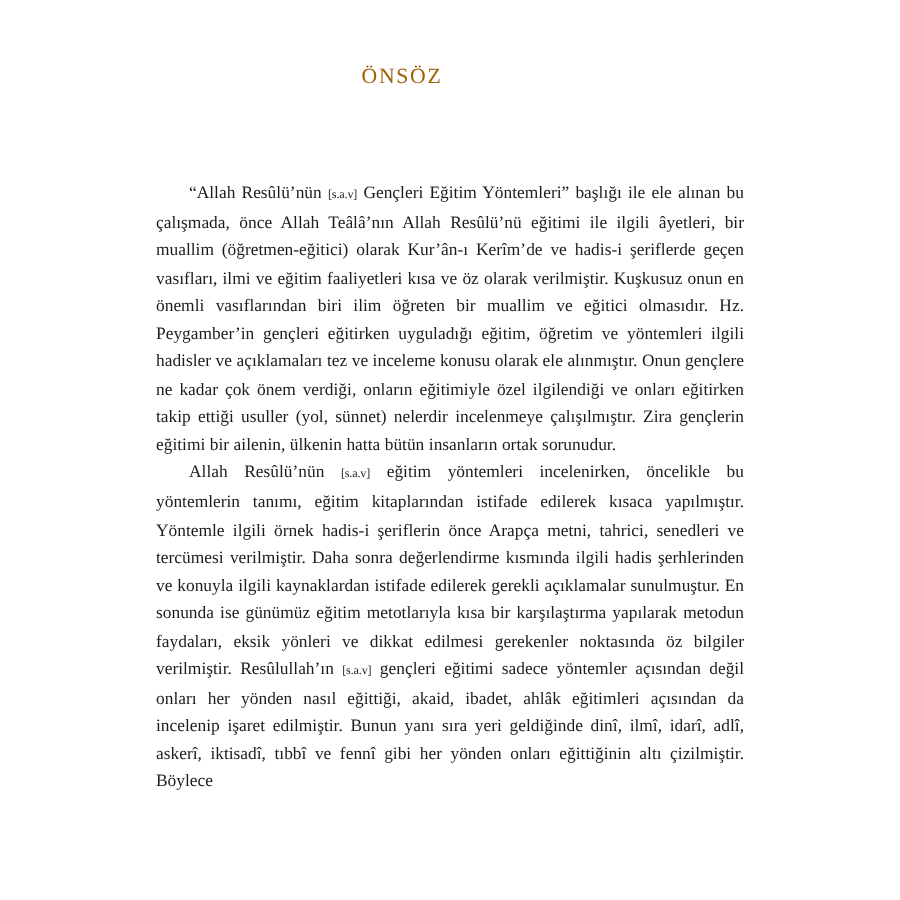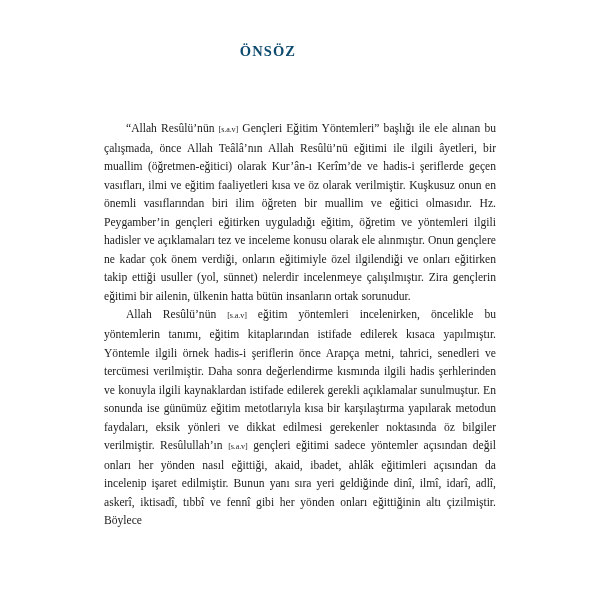--- a/index.html
+++ b/index.html
@@ -20,23 +20,23 @@
     height: 600px;
     background: #ffffff;
   }
   .page-title {
     position: absolute;
     top: 33px;
     left: 0;
     width: 536px;
     text-align: center;
     font-size: 14.5px;
-    font-weight: bold;
+    font-weight: normal;
     letter-spacing: 1.1px;
-    color: #0c4a6e;
+    color: #a16207;
     font-family: "Liberation Serif", "DejaVu Serif", serif;
   }
   .body-block {
     position: absolute;
     top: 120px;
     left: 104px;
     width: 392px;
   }
   .para {
     margin: 0 0 0 0;

